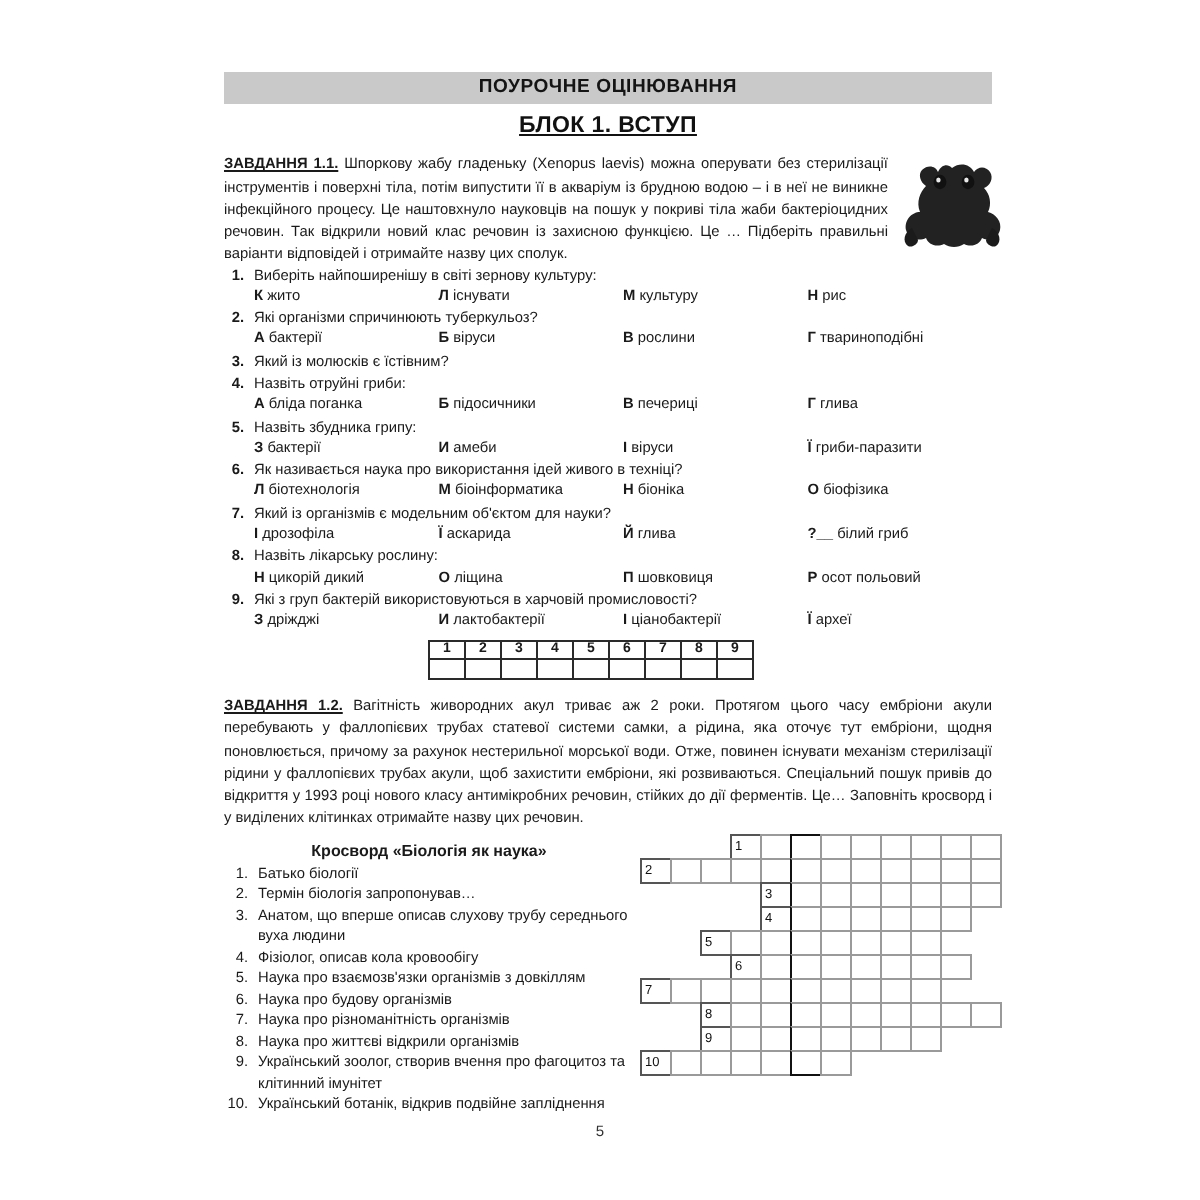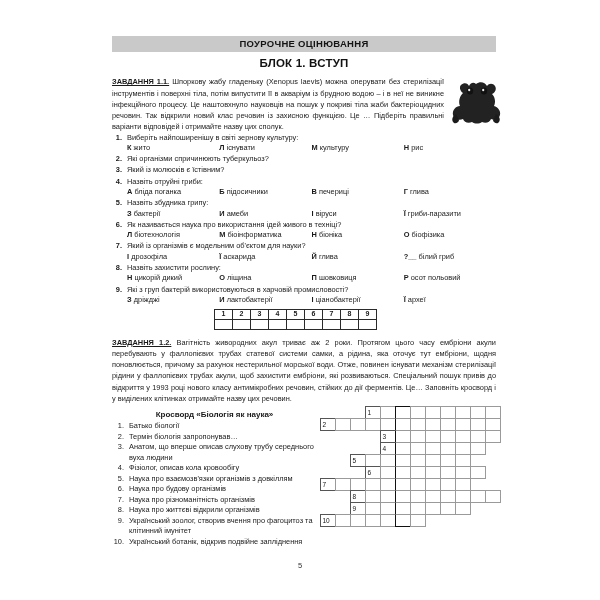--- a/index.html
+++ b/index.html
@@ -40,20 +40,21 @@
     padding: 3px 0 3px 0;
     line-height: 1.1;
   }
   .block-title {
     text-align: center;
     font-size: 11.5px;
     font-weight: bold;
     color: #111;
     margin-top: 5px;
     letter-spacing: .2px;
+    text-decoration: underline;
   }
 
   
   .task {
     margin-top: 7px;
     font-size: 7.4px;
     line-height: 1.52;
     text-align: justify;
     position: relative;
   }
@@ -257,20 +258,26 @@
           <span class="opt"><span class="letter">М</span> <span class="val">культуру</span></span>
           <span class="opt"><span class="letter">Н</span> <span class="val">рис</span></span>
         </div>
       </div>
 
       <div class="q">
         <div class="q-head">
           <span class="q-num">2.</span>
           <span class="q-text">Які організми спричинюють туберкульоз?</span>
         </div>
+        <div class="opts">
+          <span class="opt"><span class="letter">А</span> <span class="val">бактерії</span></span>
+          <span class="opt"><span class="letter">Б</span> <span class="val">віруси</span></span>
+          <span class="opt"><span class="letter">В</span> <span class="val">рослини</span></span>
+          <span class="opt"><span class="letter">Г</span> <span class="val">твариноподібні</span></span>
+        </div>
       </div>
 
       <div class="q">
         <div class="q-head">
           <span class="q-num">3.</span>
           <span class="q-text">Який із молюсків є їстівним?</span>
         </div>
       </div>
 
       <div class="q">
@@ -321,21 +328,21 @@
           <span class="opt"><span class="letter">І</span> <span class="val">дрозофіла</span></span>
           <span class="opt"><span class="letter">Ї</span> <span class="val">аскарида</span></span>
           <span class="opt"><span class="letter">Й</span> <span class="val">глива</span></span>
           <span class="opt"><span class="letter">?__</span> <span class="val">білий гриб</span></span>
         </div>
       </div>
 
       <div class="q">
         <div class="q-head">
           <span class="q-num">8.</span>
-          <span class="q-text">Назвіть захистити рослину:</span>
+          <span class="q-text">Назвіть лікарську рослину:</span>
         </div>
         <div class="opts">
           <span class="opt"><span class="letter">Н</span> <span class="val">цикорій дикий</span></span>
           <span class="opt"><span class="letter">О</span> <span class="val">ліщина</span></span>
           <span class="opt"><span class="letter">П</span> <span class="val">шовковиця</span></span>
           <span class="opt"><span class="letter">Р</span> <span class="val">осот польовий</span></span>
         </div>
       </div>
 
       <div class="q">

